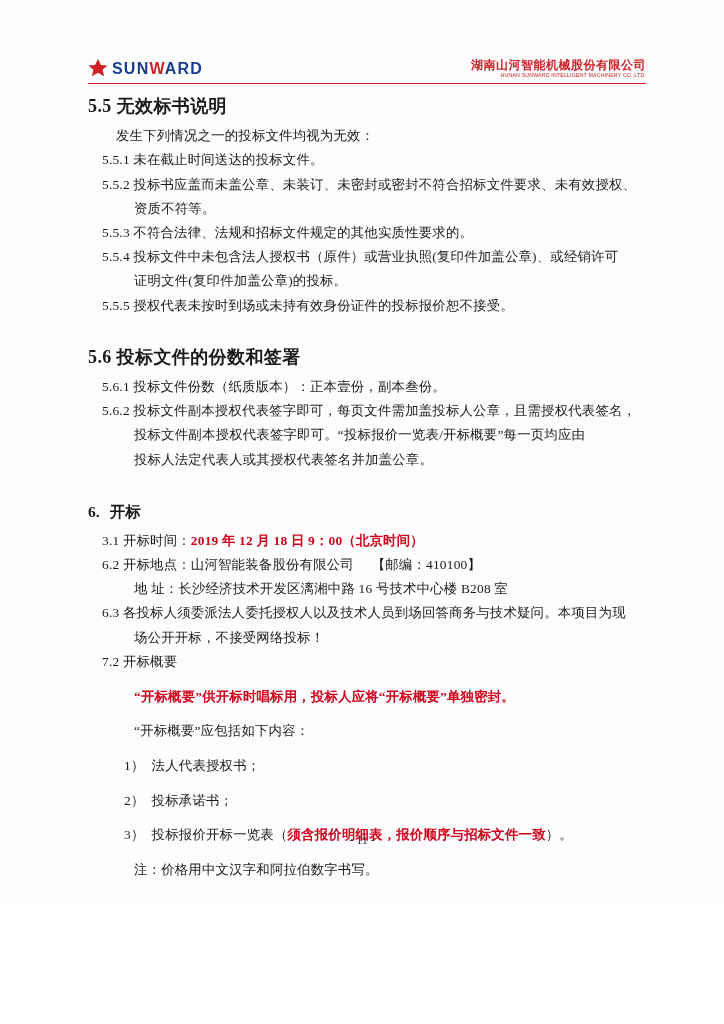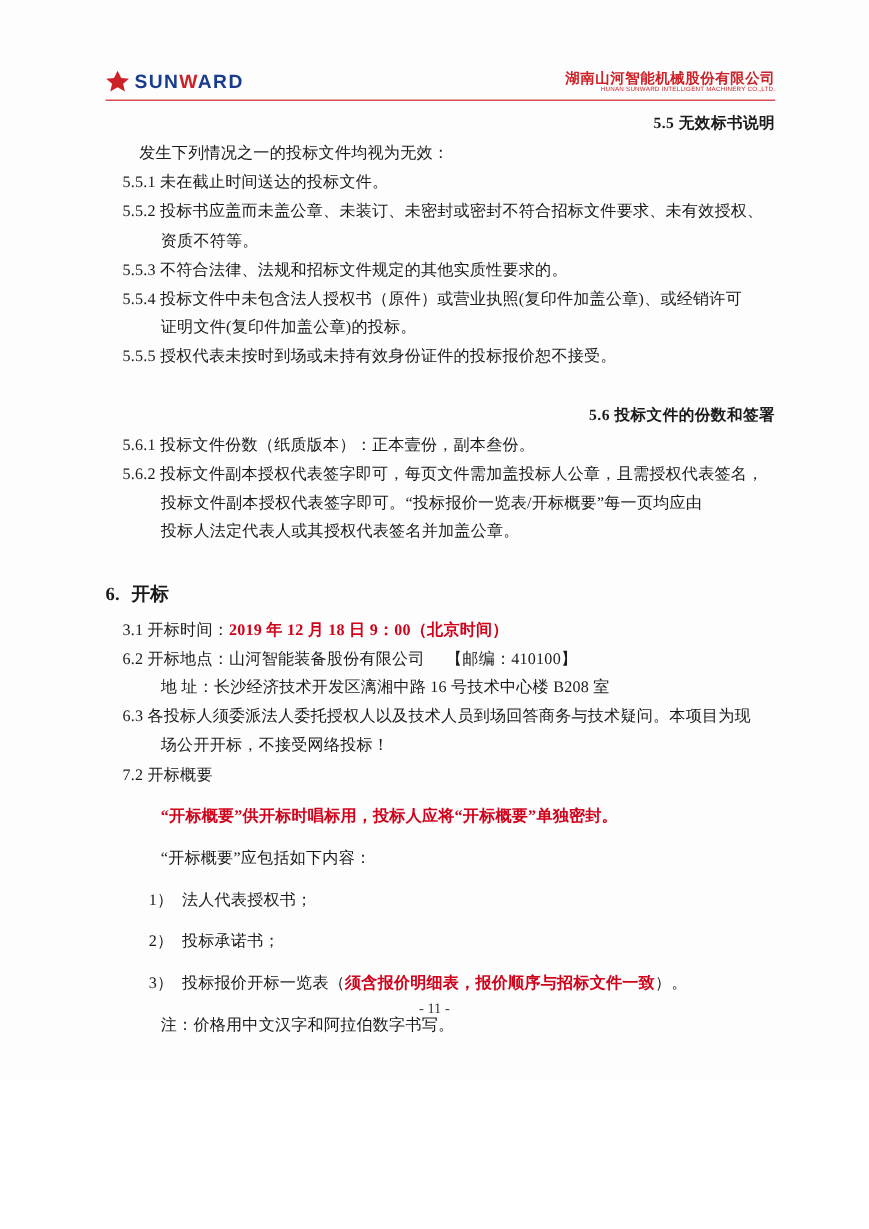--- a/index.html
+++ b/index.html
@@ -86,25 +86,24 @@
   
   .content {
     position: absolute;
     top: 86px;
     left: 88px;
     width: 558px;
     font-size: 13.4px;
     line-height: 1.62;
   }
   .sec-head {
-    font-size: 13px;
+    font-size: 18px;
     font-weight: bold;
     margin: 6px 0 4px 0;
     letter-spacing: 0.4px;
-    text-align: right;
   }
   .para {
     margin: 2.5px 0;
     text-indent: 0;
     letter-spacing: 0.2px;
   }
   .indent1 {
     padding-left: 14px;
   }
   .indent2 {

